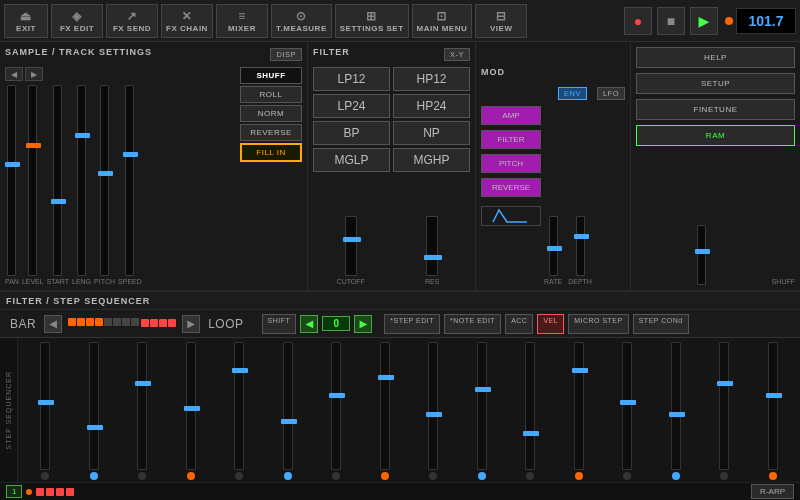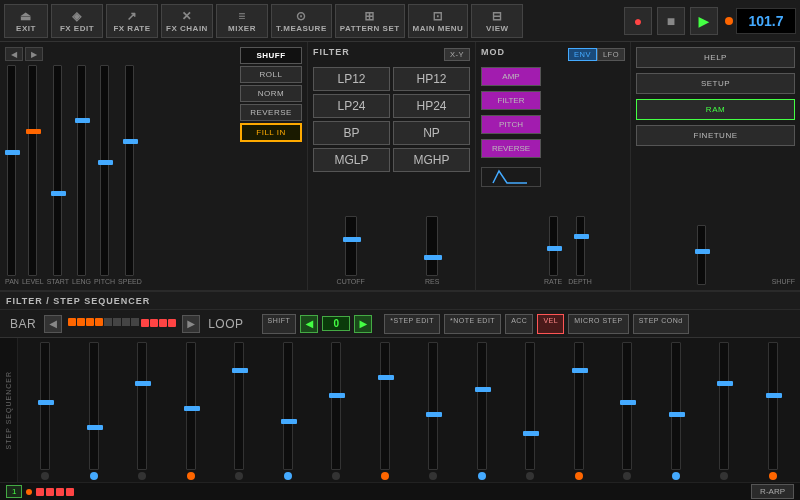--- a/index.html
+++ b/index.html
@@ -326,37 +326,37 @@
     <div class="tb-btn exit-btn">
       <span class="icon">⏏</span>
       <span>EXIT</span>
     </div>
     <div class="tb-btn">
       <span class="icon">◈</span>
       <span>FX EDIT</span>
     </div>
     <div class="tb-btn">
       <span class="icon">↗</span>
-      <span>FX RATE</span>
+      <span>FX SEND</span>
     </div>
     <div class="tb-btn">
       <span class="icon">✕</span>
       <span>FX CHAIN</span>
     </div>
     <div class="tb-btn">
       <span class="icon">≡</span>
       <span>MIXER</span>
     </div>
     <div class="tb-btn">
       <span class="icon">⊙</span>
       <span>T.MEASURE</span>
     </div>
     <div class="tb-btn">
       <span class="icon">⊞</span>
-      <span>PATTERN SET</span>
+      <span>SETTINGS SET</span>
     </div>
     <div class="tb-btn">
       <span class="icon">⊡</span>
       <span>MAIN MENU</span>
     </div>
     <div class="tb-btn">
       <span class="icon">⊟</span>
       <span>VIEW</span>
     </div>
     <div class="tb-spacer"></div>
@@ -365,20 +365,24 @@
       <div class="transport-btn">■</div>
       <div class="transport-btn" style="color:#4f4;">▶</div>
       <div class="orange-dot"></div>
       <div class="bpm-display">101.7</div>
     </div>
   </div>
 
   <div id="row2" style="display:flex;flex:1;min-height:0;">
 
     <div class="panel" id="p-sample">
+      <div class="panel-header">
+        <span class="panel-title">SAMPLE / TRACK SETTINGS</span>
+        <span class="small-btn">DISP</span>
+      </div>
       <div style="display:flex;gap:4px;flex:1;">
 
         <div style="display:flex;gap:4px;flex:1;">
 
           <div style="display:flex;flex-direction:column;">
             <div style="display:flex;gap:2px;margin-bottom:4px;">
               <div class="arr-btn" style="font-size:8px;">◀</div>
               <div class="arr-btn" style="font-size:8px;">▶</div>
             </div>
             <div style="display:flex;gap:3px;flex:1;">
@@ -467,21 +471,21 @@
             <div class="sf-thumb blue" style="top:65%;width:18px;left:-3px;"></div>
           </div>
           <span class="sf-label">RES</span>
         </div>
       </div>
     </div>
 
     <div class="panel" id="p-mod">
       <div class="panel-header">
         <span class="panel-title">MOD</span>
-        <div style="display:flex;gap:0;">
+        <div style="display:flex;gap:10px;margin-top:40px;">
           <span class="small-btn active">ENV</span>
           <span class="small-btn">LFO</span>
         </div>
       </div>
       <div style="display:flex;gap:3px;flex:1;">
 
         <div style="display:flex;flex-direction:column;gap:2px;width:60px;">
           <div class="mod-target-btn">AMP</div>
           <div class="mod-target-btn">FILTER</div>
           <div class="mod-target-btn">PITCH</div>
@@ -508,22 +512,22 @@
             <span class="sf-label">DEPTH</span>
           </div>
         </div>
       </div>
     </div>
 
     <div class="panel" id="p-common" style="border-right:none;">
       <div style="display:flex;flex-direction:column;gap:2px;flex:1;">
         <div class="common-btn">HELP</div>
         <div class="common-btn">SETUP</div>
+        <div class="common-btn">FINETUNE</div>
         <div class="common-btn ram">RAM</div>
-        <div class="common-btn">FINETUNE</div>
         <div style="display:flex;gap:4px;align-items:flex-end;flex:1;margin-top:4px;">
           <div class="single-fader" style="flex:1;">
             <div class="sf-track" style="height:50px;">
               <div class="sf-thumb blue" style="top:40%;"></div>
             </div>
           </div>
           <span class="sf-label" style="align-self:flex-end;">SHUFF</span>
         </div>
       </div>
     </div>

